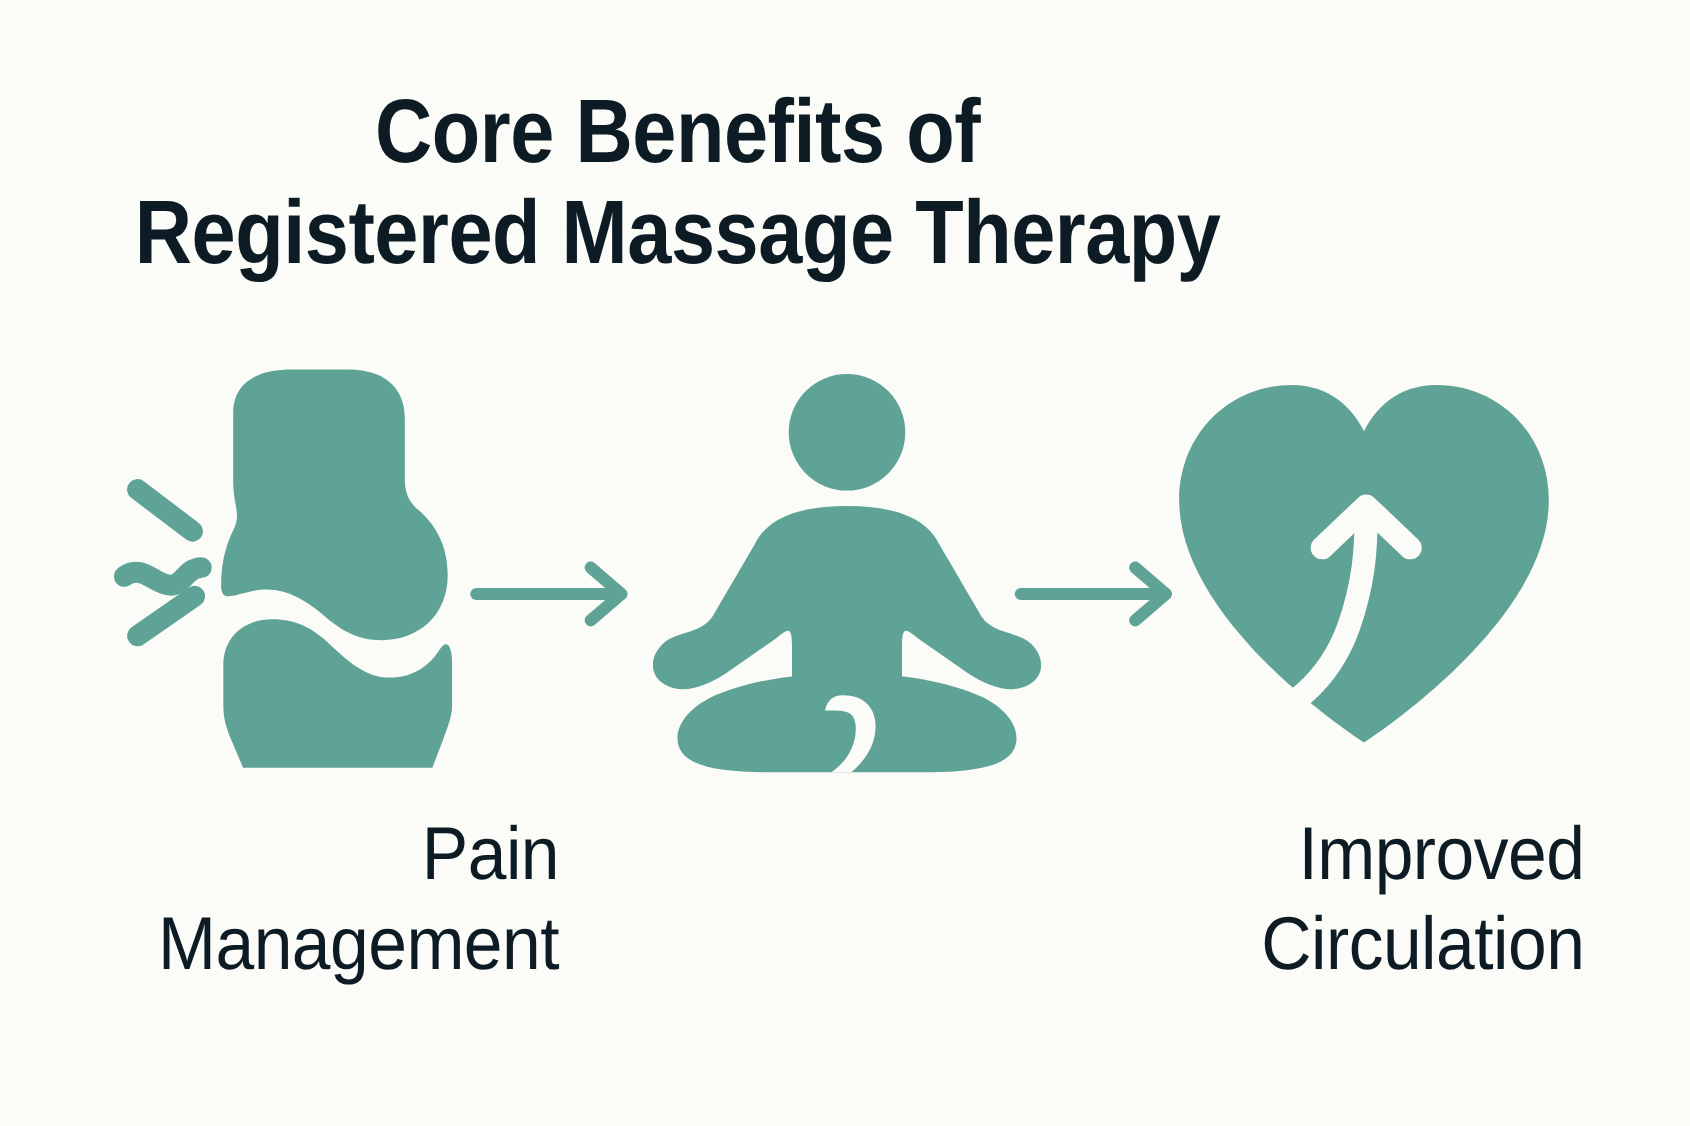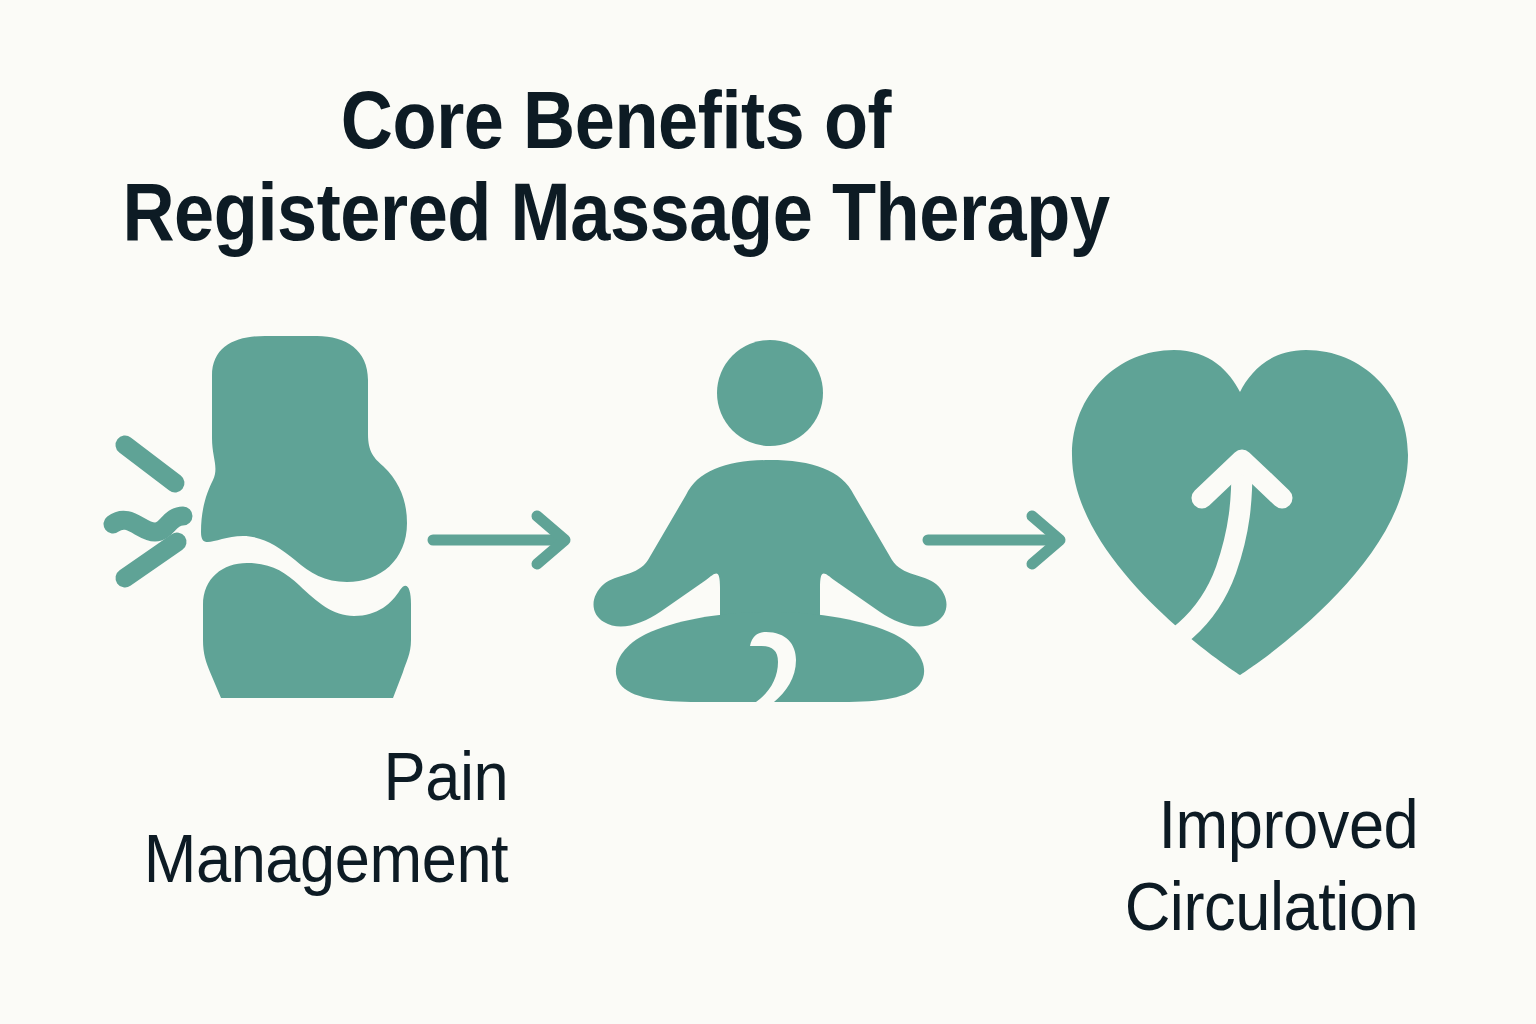--- a/index.html
+++ b/index.html
@@ -81,21 +81,21 @@
     height: 180px;
   }
   .label-block {
     position: absolute;
     top: 0;
     text-align: right;
     color: #0d1b24;
   }
   .label-block.lbl-0 { left: 45px;  width: 480px; }
   .label-block.lbl-1 { left: 565px; width: 410px; }
-  .label-block.lbl-2 { left: 1013px; width: 420px; margin-top: 48px; }
+  .label-block.lbl-2 { left: 1035px; width: 420px; }
 
   .label-line {
     display: block;
     font-family: "Liberation Sans Narrow", "Liberation Sans", sans-serif;
     font-weight: 400;
     font-size: 68px;
     line-height: 82px;
     letter-spacing: -0.5px;
     color: #0d1b24;
     white-space: nowrap;

